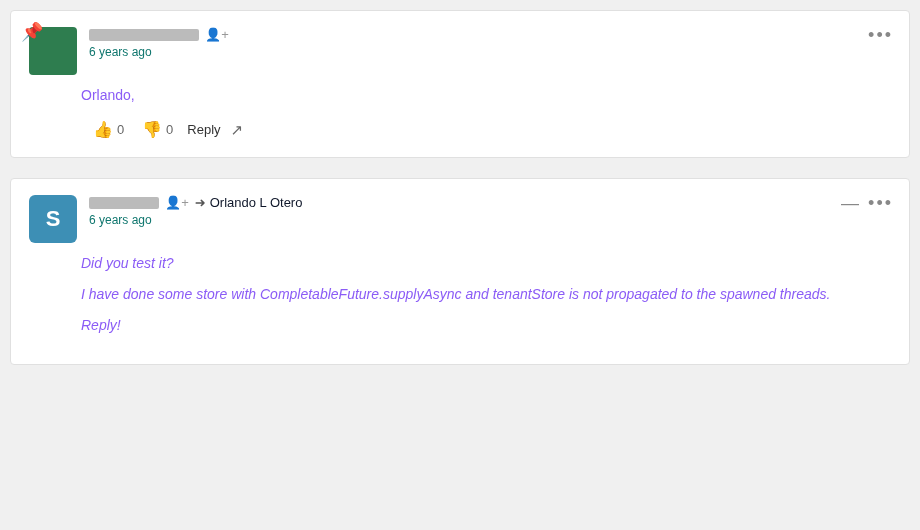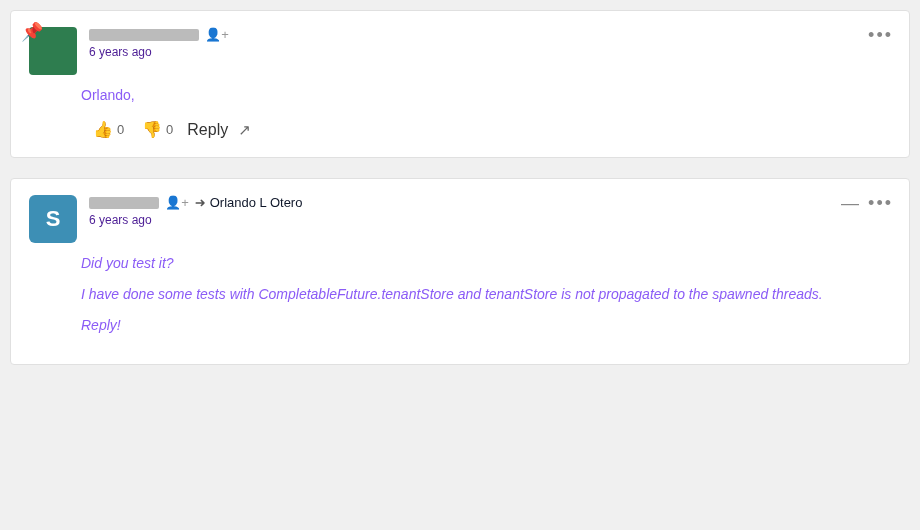--- a/index.html
+++ b/index.html
@@ -77,21 +77,21 @@
       align-items: center;
       gap: 4px;
     }
     .reply-arrow {
       color: #555;
     }
     .reply-name {
       color: #0f172a;
     }
     .timestamp {
-      color: #4c1d95;
+      color: #0f766e;
       font-size: 12px;
       margin-top: 3px;
     }
     .pin-icon {
       position: absolute;
       top: 10px;
       left: 10px;
       color: #555;
       font-size: 18px;
     }
@@ -139,21 +139,21 @@
       padding: 2px 4px;
     }
     .vote-icon {
       font-size: 16px;
     }
     .vote-count {
       font-size: 13px;
       color: #666;
     }
     .reply-btn {
-      font-size: 16px;
+      font-size: 13px;
       color: #333;
       cursor: pointer;
       background: none;
       border: none;
       font-weight: 500;
     }
     .share-icon {
       font-size: 15px;
       color: #666;
       cursor: pointer;
@@ -218,19 +218,19 @@
           <span class="reply-arrow">➜</span>
           <span class="reply-name">Orlando L Otero</span>
         </span>
       </div>
       <span class="timestamp">6 years ago</span>
     </div>
   </div>
 
   <div class="comment-body comment-body-spacer">
     <p>Did you test it?</p>
-    <p>I have done some tests with CompletableFuture.tenantStore and tenantStore is not propagated to the spawned threads.</p>
+    <p>I have done some store with CompletableFuture.supplyAsync and tenantStore is not propagated to the spawned threads.</p>
     <p>Reply!</p>
   </div>
 
   <span class="minimize-icon">—</span>
   <span class="more-icon">•••</span>
 </div>
 
 </body></html>

